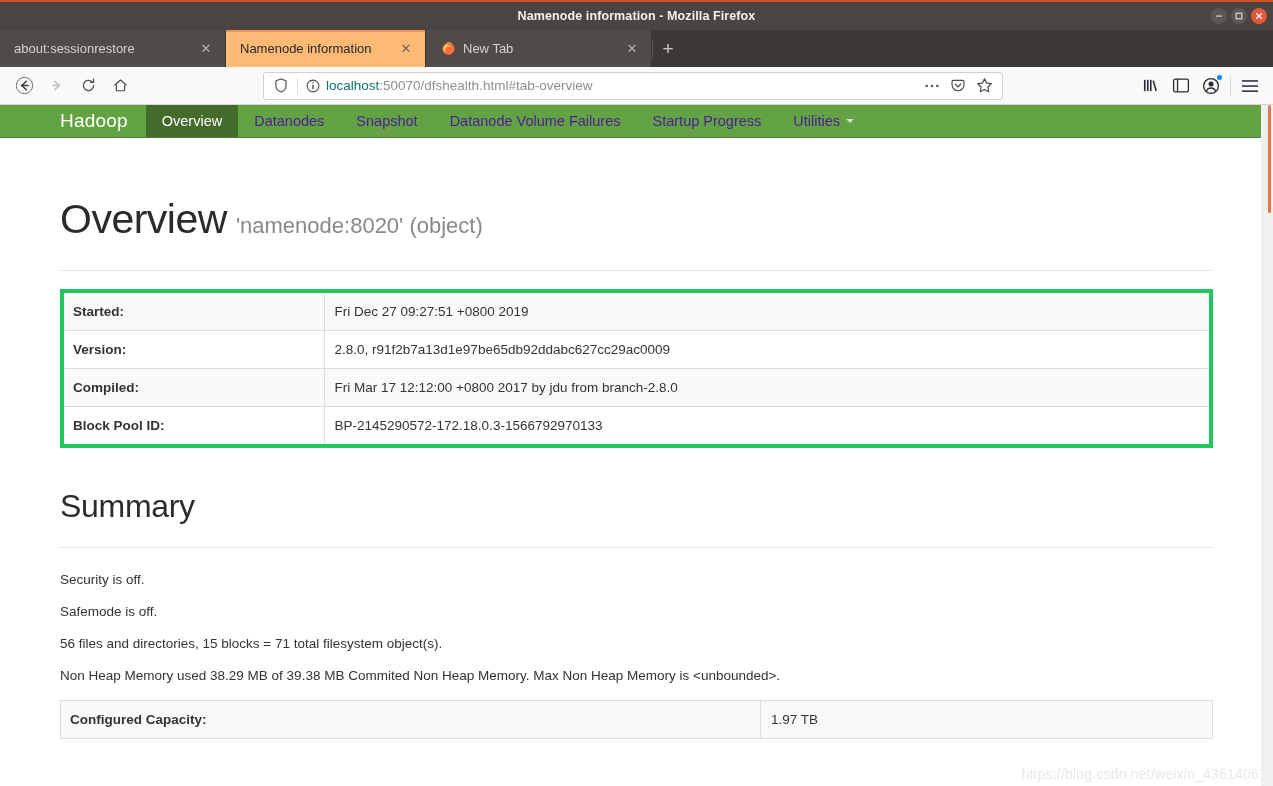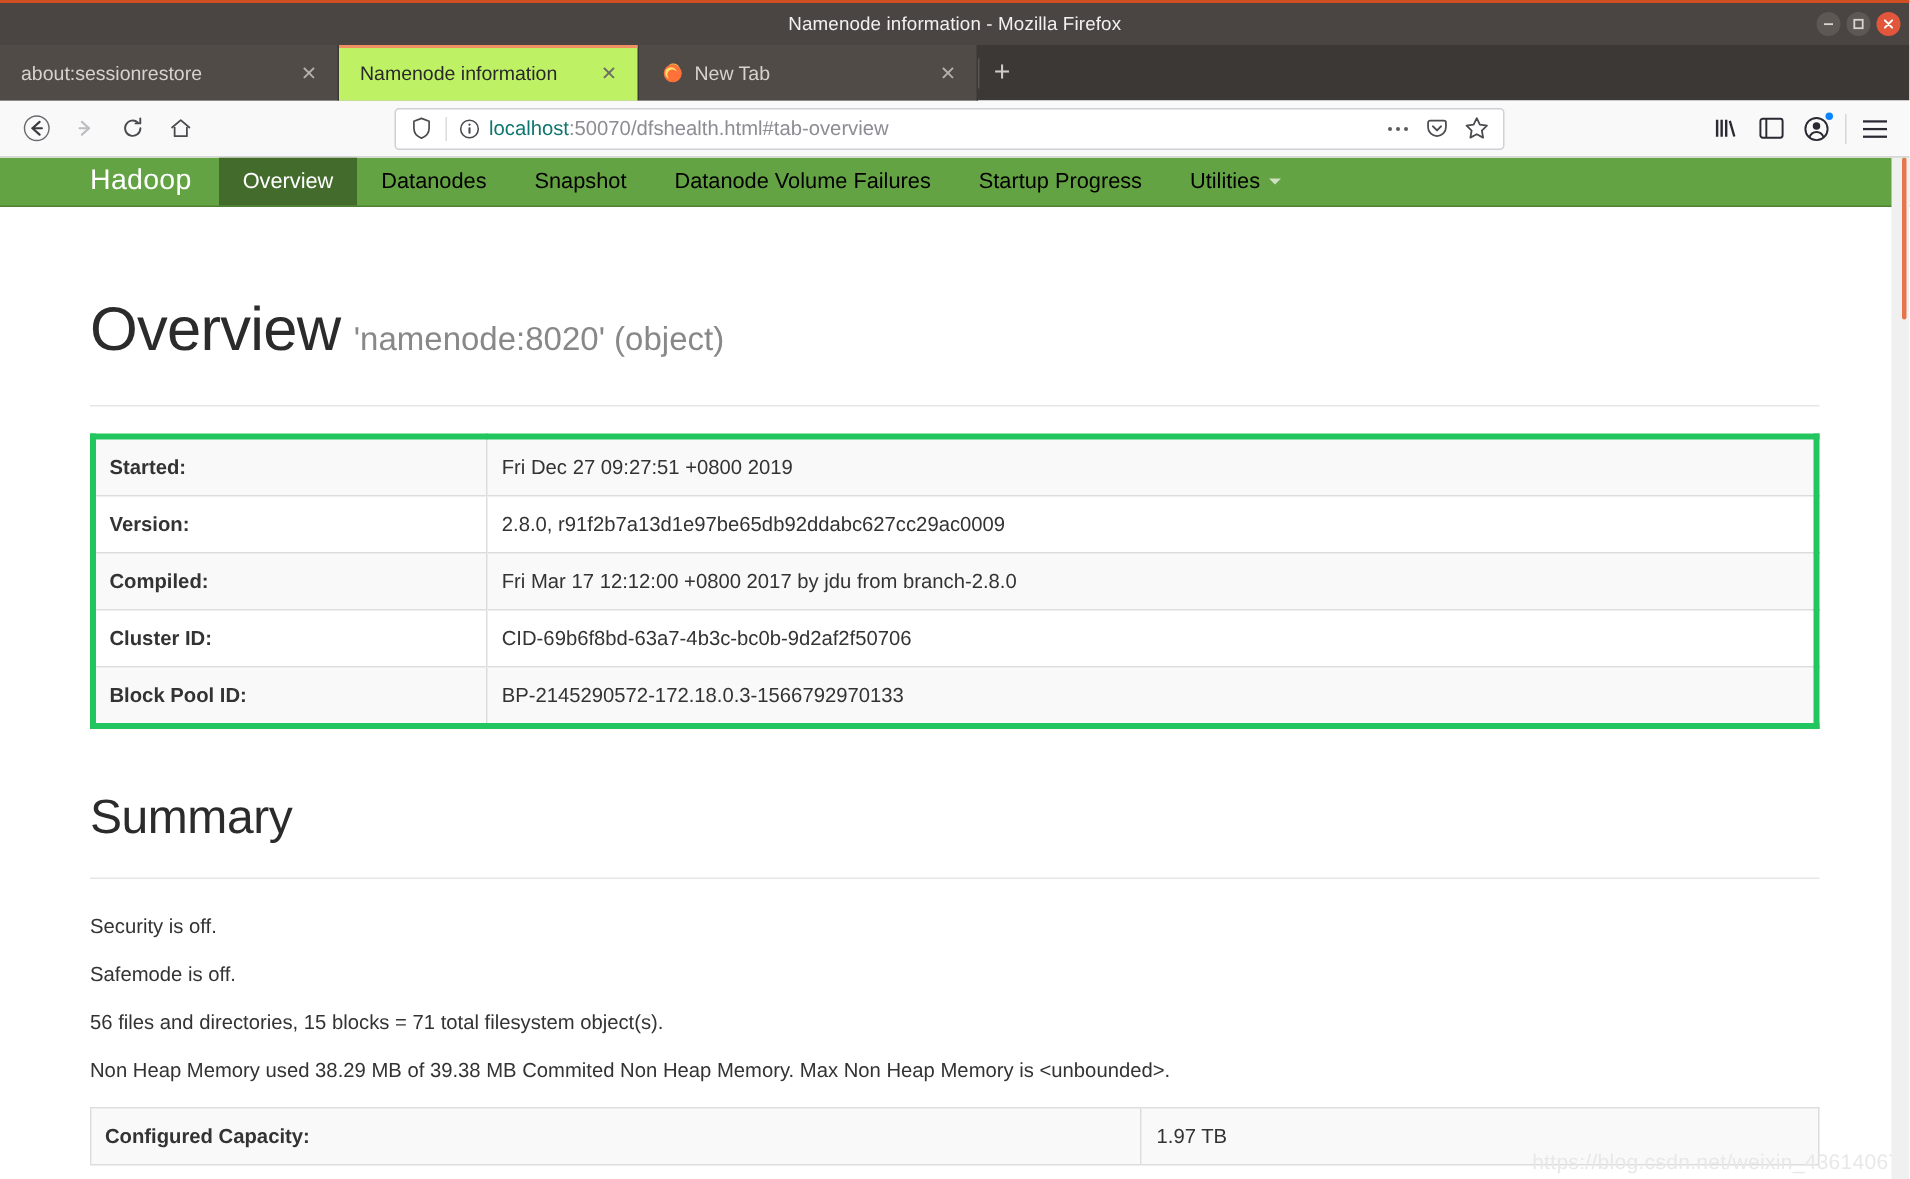--- a/index.html
+++ b/index.html
@@ -15,21 +15,21 @@
   .window { width: 1273px; height: 786px; position: relative; display: flex; flex-direction: column; }
 
   .titlebar {
     height: 30px; flex: 0 0 30px;
     background: #4a4542;
     border-top: 2px solid #d04f22;
     display: flex; align-items: center; justify-content: center;
     position: relative;
   }
   .titlebar-text {
-    color: #f2f1f0; font-size: 12.5px; font-weight: normal;
+    color: #f2f1f0; font-size: 12.5px; font-weight: bold;
     letter-spacing: 0.1px;
     text-align: center;
   }
   .win-controls {
     position: absolute; right: 6px; top: 50%; transform: translateY(-50%);
     display: flex; gap: 4px; align-items: center;
   }
   .win-btn {
     width: 16px; height: 16px; border-radius: 50%;
     display: flex; align-items: center; justify-content: center;
@@ -53,21 +53,21 @@
     background: #514b47;
     color: #d6d2cf; font-size: 13px;
     min-width: 100px; max-width: 226px;
     position: relative;
     border-right: 1px solid #3c3836;
   }
   .tab .tab-label {
     flex: 1 1 auto; white-space: nowrap; overflow: hidden; text-overflow: ellipsis;
   }
   .tab.active {
-    background: #bef264; color: #29282b; margin-top: 28px;
+    background: #fdba74; color: #29282b; margin-top: 28px;
   }
   .tab.active::before {
     content: ""; position: absolute; left: 0; right: 0; top: 0; height: 2px;
     background: #f09062;
   }
   .tab-favicon {
     width: 16px; height: 16px; margin-right: 7px;
     flex: 0 0 16px; display: flex; align-items: center; justify-content: center;
   }
   .tab-close {
@@ -132,21 +132,21 @@
     height: 33px; background: #64a343;
     display: flex; align-items: stretch;
     border-bottom: 1px solid #4d8233;
   }
   .hadoop-brand {
     display: flex; align-items: center; padding: 0 18px 0 60px;
     color: #ffffff; font-size: 19px; letter-spacing: .2px;
   }
   .hadoop-link {
     display: flex; align-items: center; padding: 0 16px;
-    color: #000000; font-size: 14.5px; white-space: nowrap;
+    color: #4c1d95; font-size: 14.5px; white-space: nowrap;
   }
   .hadoop-link.active { background: #436b2c; color: #ffffff; }
   .caret {
     display:inline-block; width:0; height:0; margin-left:6px;
     border-left:4px solid transparent; border-right:4px solid transparent;
     border-top:4px solid #cfe0c4;
   }
 
   .content {
     padding: 0 60px;
@@ -405,24 +405,20 @@
           </tr>
           <tr>
             <th>Version:</th>
             <td>2.8.0, r91f2b7a13d1e97be65db92ddabc627cc29ac0009</td>
           </tr>
           <tr>
             <th>Compiled:</th>
             <td>Fri Mar 17 12:12:00 +0800 2017 by jdu from branch-2.8.0</td>
           </tr>
           <tr>
-            <th>Cluster ID:</th>
-            <td>CID-69b6f8bd-63a7-4b3c-bc0b-9d2af2f50706</td>
-          </tr>
-          <tr>
             <th>Block Pool ID:</th>
             <td>BP-2145290572-172.18.0.3-1566792970133</td>
           </tr>
         </tbody>
       </table>
 
       <h2 class="section-title">Summary</h2>
       <hr class="title-rule">
 
       <div class="summary-lines">

